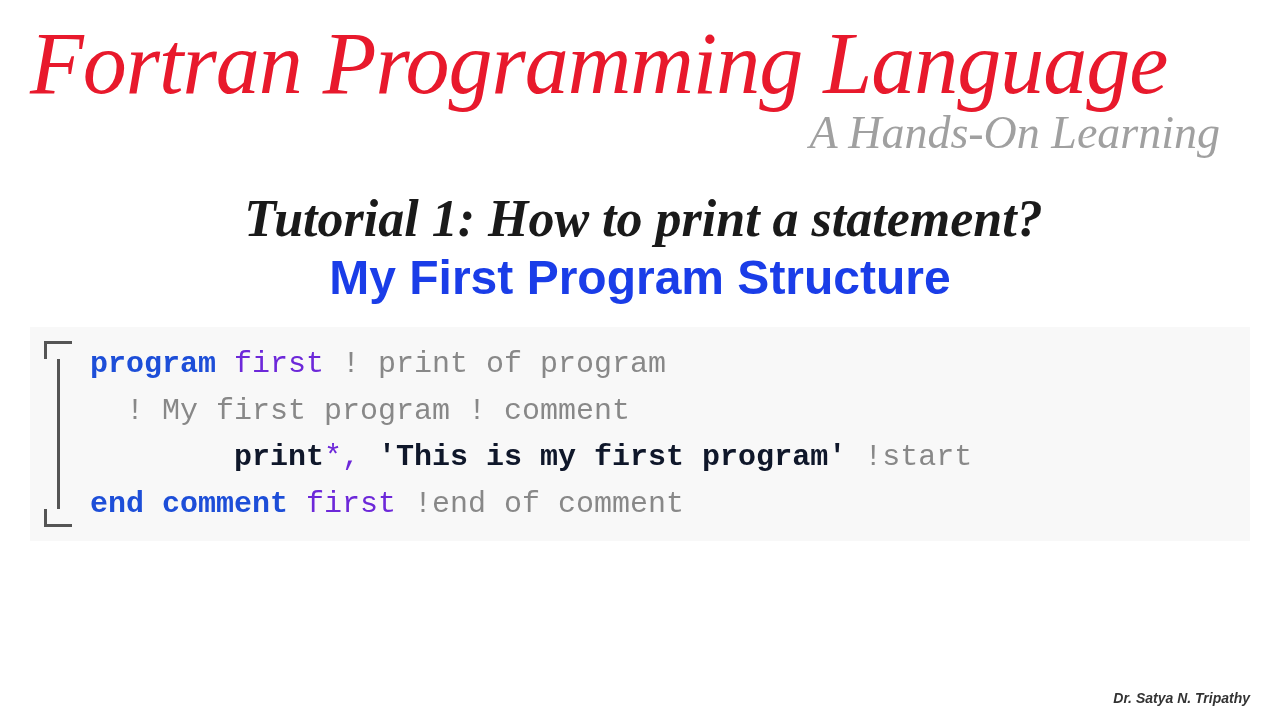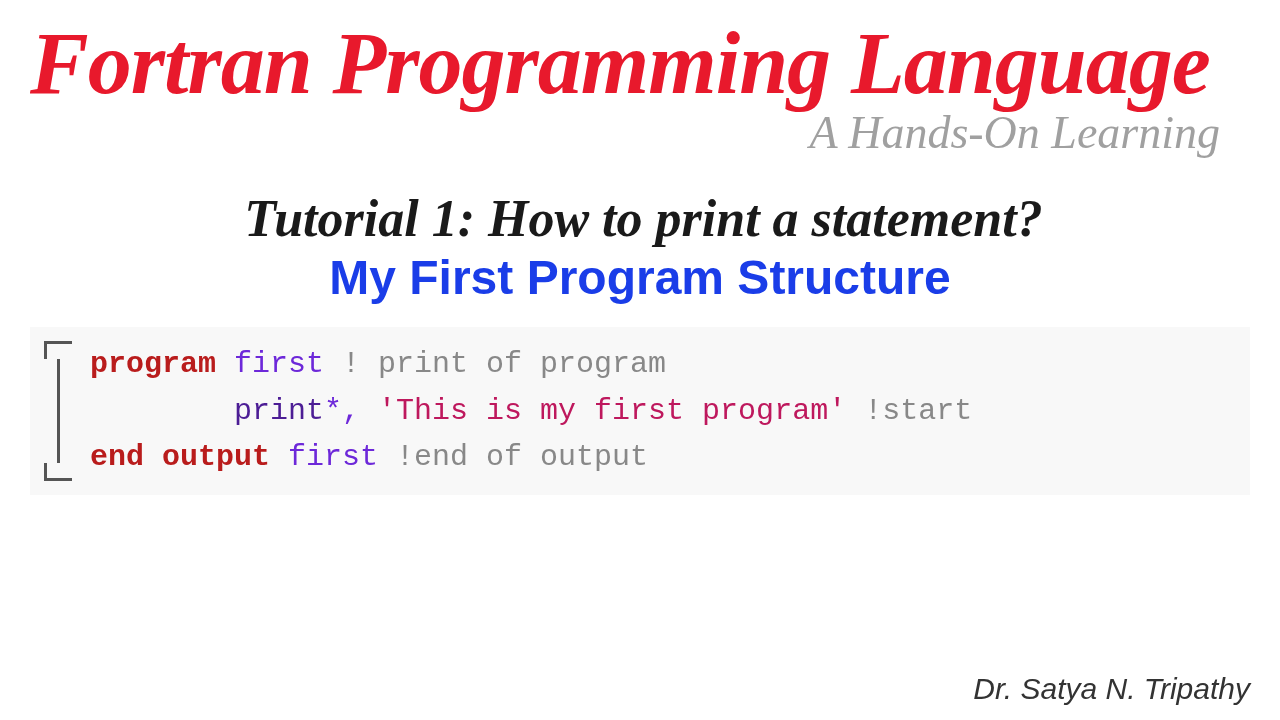--- a/index.html
+++ b/index.html
@@ -9,21 +9,21 @@
       height: 720px;
       background: #ffffff;
       font-family: 'Georgia', serif;
       overflow: hidden;
       position: relative;
     }
 
     .main-title {
       font-style: italic;
       font-size: 88px;
-      font-weight: 700;
+      font-weight: 400;
       color: #e8192c;
       line-height: 1.05;
       padding: 18px 30px 0 30px;
       letter-spacing: -1px;
     }
 
     .subtitle {
       font-style: italic;
       font-size: 46px;
       color: #a0a0a0;
@@ -96,34 +96,34 @@
       border-left: 3px solid #555;
       border-right: none;
       border-top: none;
     }
 
     .code-line {
       display: block;
       white-space: pre;
     }
 
-    .kw { color: #b91c1c; font-weight: bold; }
+    .kw { color: #1d4ed8; font-weight: bold; }
     .id { color: #6d28d9; font-weight: normal; }
     .comment { color: #888; font-weight: normal; }
-    .str { color: #be185d; font-weight: normal; }
-    .kw-print { color: #4c1d95; font-weight: normal; }
+    .str { color: #0f172a; font-weight: bold; }
+    .kw-print { color: #0f172a; font-weight: bold; }
 
     .author {
       position: absolute;
       bottom: 14px;
       right: 30px;
-      font-size: 30px;
+      font-size: 14px;
       color: #333;
       font-style: italic;
-      font-weight: normal;
+      font-weight: bold;
       font-family: Arial, sans-serif;
     }
   </style>
 </head>
 <body>
 
 <div class="main-title">Fortran Programming Language</div>
 
 <div class="subtitle">A Hands-On Learning</div>
 
@@ -134,19 +134,20 @@
 <div class="code-block">
 
   <div class="bracket-container" style="height: calc(100% - 28px);">
     <div class="bracket-top"></div>
     <div class="bracket-line"></div>
     <div class="bracket-bottom"></div>
   </div>
 
   <span class="code-line"><span class="kw">program</span><span class="id"> first </span><span class="comment">! print of program</span></span>
 
+  <span class="code-line"><span class="comment">  ! My first program ! comment</span></span>
 
   <span class="code-line"><span class="kw-print">        print</span><span class="id">*, </span><span class="str">'This is my first program'</span><span class="comment"> !start</span></span>
 
-  <span class="code-line"><span class="kw">end output</span><span class="id"> first </span><span class="comment">!end of output</span></span>
+  <span class="code-line"><span class="kw">end comment</span><span class="id"> first </span><span class="comment">!end of comment</span></span>
 </div>
 
 <div class="author">Dr. Satya N. Tripathy</div>
 
 </body></html>

